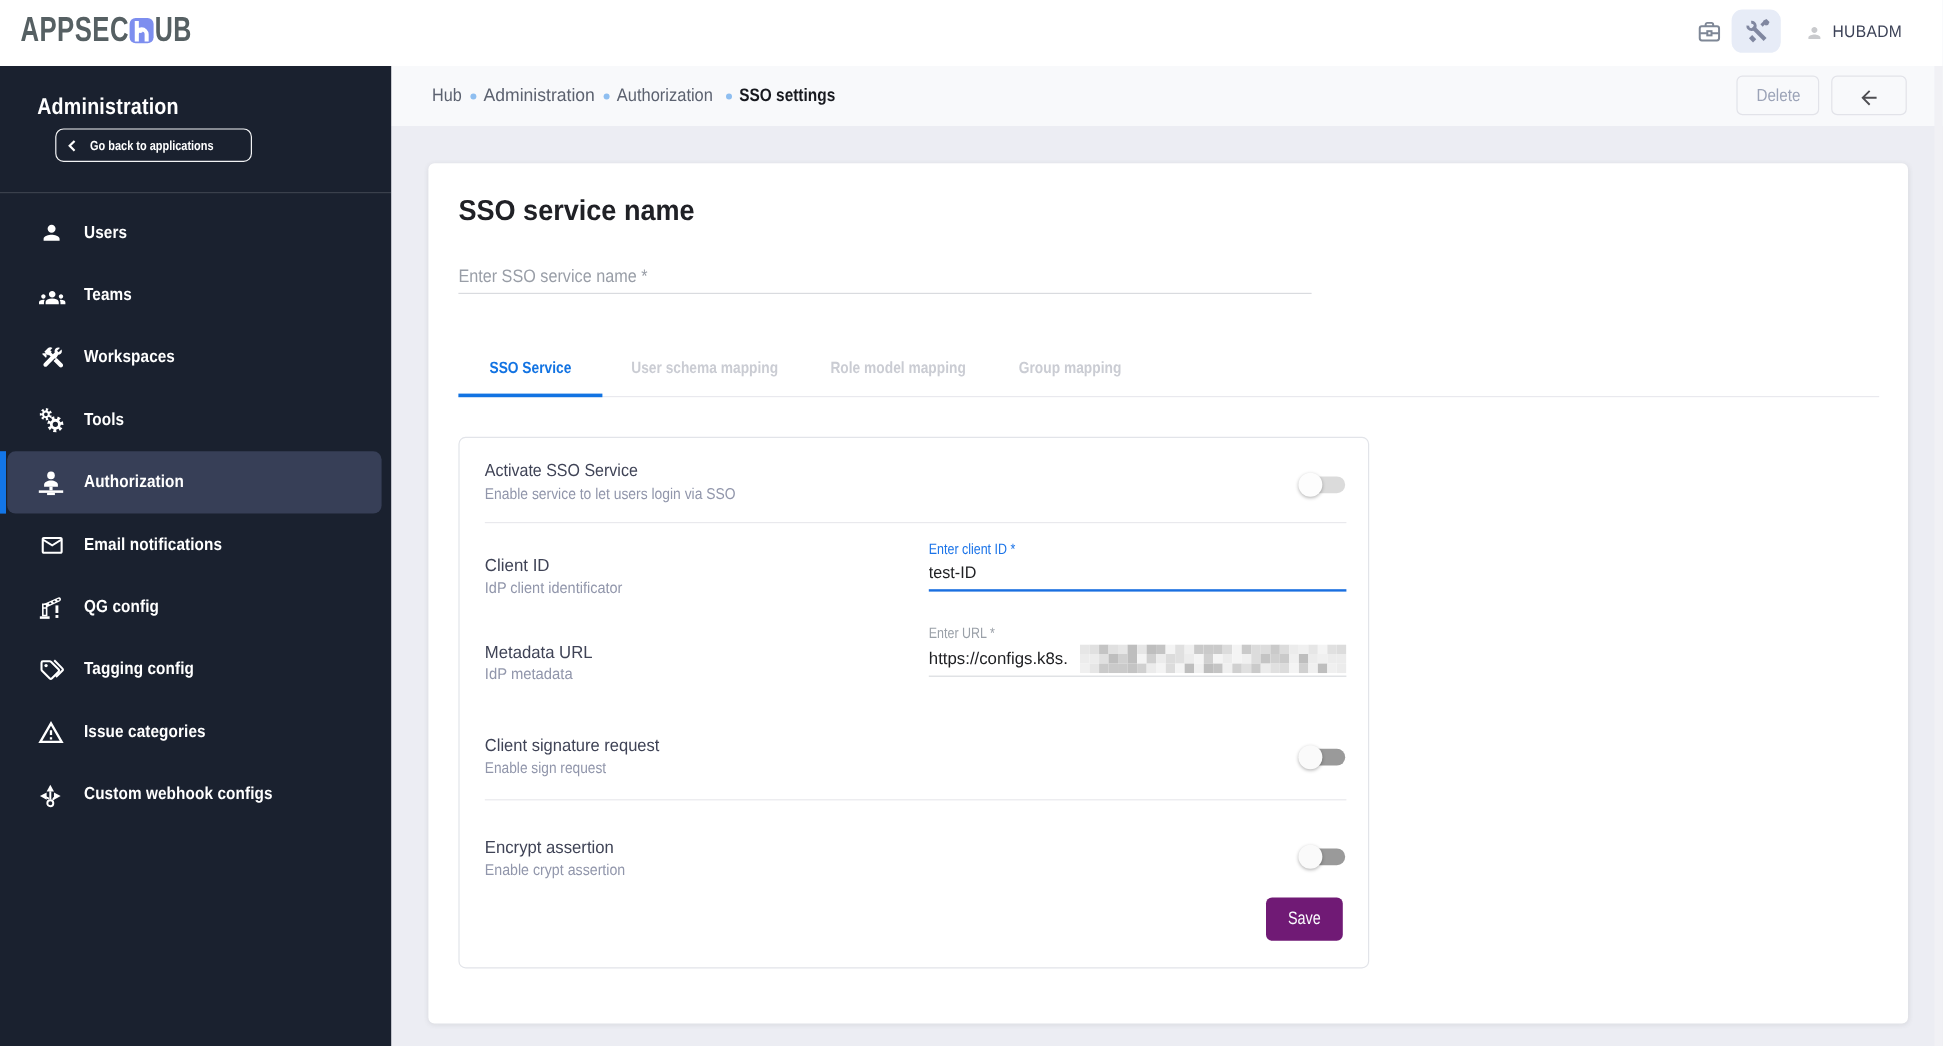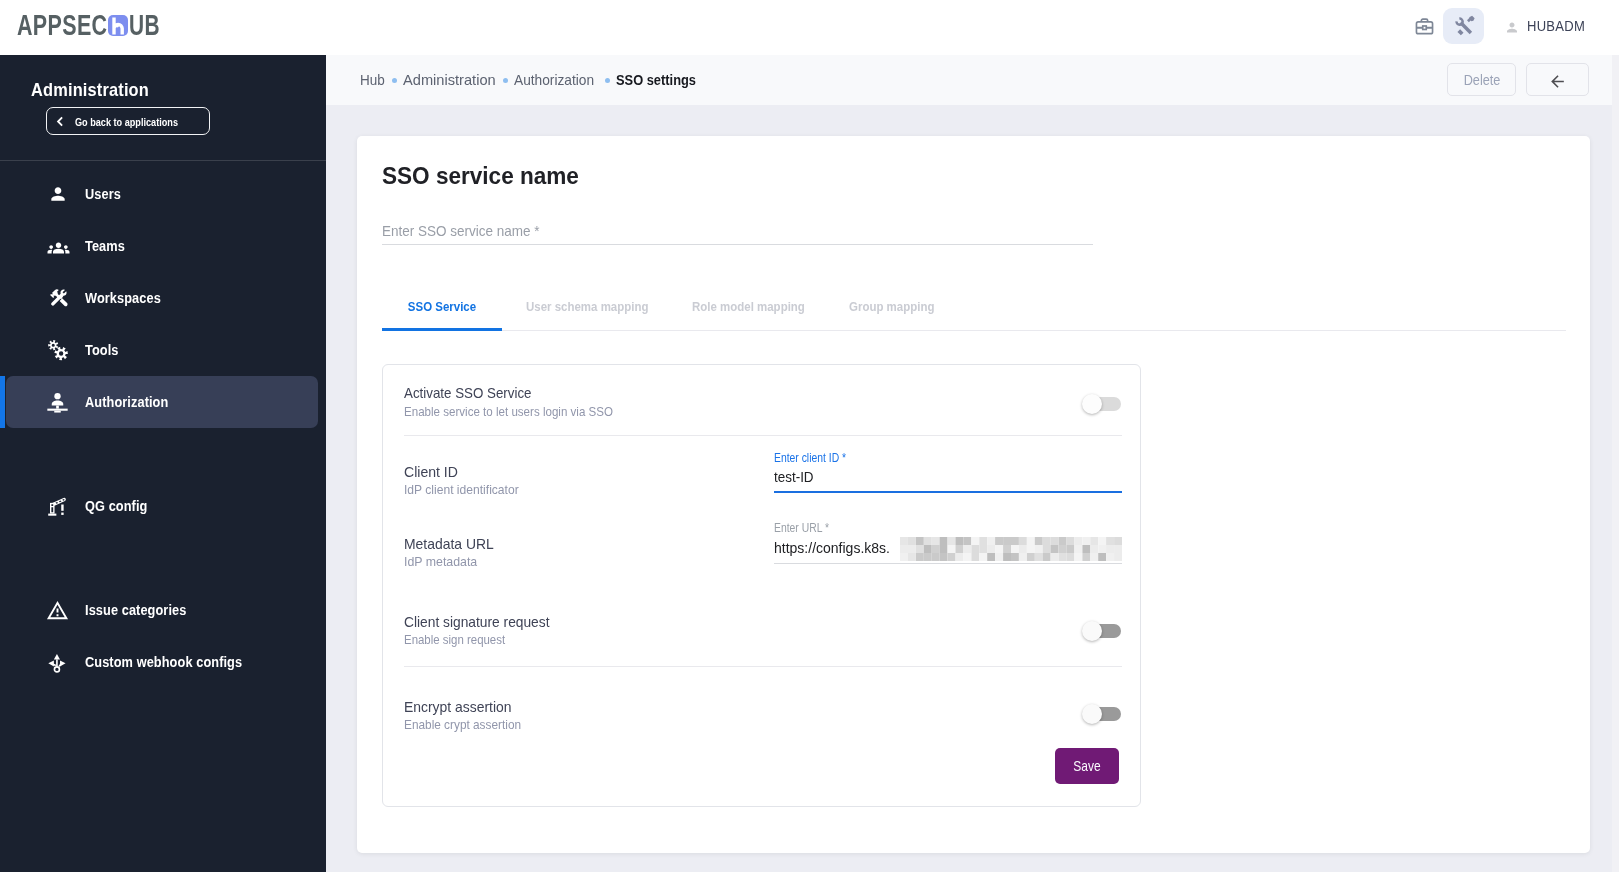--- a/index.html
+++ b/index.html
@@ -7,21 +7,21 @@
   body { font-family:"Liberation Sans", sans-serif; position:relative; background:#ecedf3; }
   .abs { position:absolute; }
   .t { position:absolute; line-height:1; white-space:nowrap; transform-origin:left top; }
 
   #header { position:absolute; left:0; top:0; width:1619px; height:55px; background:#ffffff; z-index:5; }
   #sidebar { position:absolute; left:0; top:55px; width:326px; height:817px; background:#1a212f; color:#fff; z-index:4; }
   #main { position:absolute; left:326px; top:55px; width:1293px; height:817px; background:#ecedf3; }
   #crumbbar { position:absolute; left:0; top:0; width:1293px; height:50px; background:#f8f9fb; }
 
   #backbtn { position:absolute; left:30px; top:52px; width:164px; height:28px; border:1px solid #f2f3f5; border-radius:7px;margin-left:16px; }
-  .nav { position:absolute; left:15px; width:270px; height:52px; }
+  .nav { position:absolute; left:0; width:270px; height:52px; }
   .nav .tx { position:absolute; left:70px; top:19px; font-size:14.5px; font-weight:bold; line-height:1; letter-spacing:0.1px; transform:scaleX(0.88); transform-origin:left top; }
   #navactive { position:absolute; left:6px; top:321px; width:312px; height:52px; background:#373f57; border-radius:7px; }
   #navbar { position:absolute; left:0; top:321px; width:5px; height:52px; background:#1376e8; }
 
   .hbtn { position:absolute; top:8px; height:33px; border:1px solid #e2e3e9; border-radius:5px; }
   #card { position:absolute; left:357px; top:136px; width:1233px; height:717px; background:#fff; border-radius:5px; box-shadow:0 1px 4px rgba(60,64,67,0.10); }
   #form { position:absolute; left:25px; top:228px; width:759px; height:443px; border:1px solid #e2e4e9; border-radius:6px; background:#fff; }
   .div { position:absolute; left:21px; width:718px; height:1px; background:#e9e9ed; }
 
   .switch { position:absolute; width:40px; height:22px; }
@@ -106,31 +106,45 @@
     <div class="nav" style="top:321px;">
       <svg style="position:absolute; left:31px; top:15px;" width="23" height="23" viewBox="0 0 24 24" fill="#ffffff">
         <circle cx="12" cy="5.4" r="3.3"></circle>
         <path d="M12 9.9c-3.1 0-6 1.6-6 3.6v1.7h12v-1.7c0-2-2.9-3.6-6-3.6z"></path>
         <rect x="10.6" y="15.2" width="2.8" height="3.2"></rect>
         <rect x="1.4" y="18.4" width="21.2" height="2.2"></rect>
         <rect x="8.6" y="20.6" width="6.8" height="1.9"></rect>
       </svg>
       <div class="tx">Authorization</div>
     </div>
+    <div class="nav" style="top:373px;">
+      <svg style="position:absolute; left:33px; top:16px;" width="21" height="21" viewBox="0 0 24 24" fill="#ffffff">
+        <path d="M20 4H4c-1.1 0-1.99.9-1.99 2L2 18c0 1.1.9 2 2 2h16c1.1 0 2-.9 2-2V6c0-1.1-.9-2-2-2zm0 14H4V8l8 5 8-5v10zm-8-7L4 6h16l-8 5z"></path>
+      </svg>
+      <div class="tx">Email notifications</div>
+    </div>
     <div class="nav" style="top:425px;">
       <svg style="position:absolute; left:31px; top:15px;" width="23" height="23" viewBox="0 0 24 24" fill="#ffffff">
         <path d="M4.2 9.4 L18.3 3.1 a1.75 1.75 0 0 1 1.45 3.18 L8.9 11.2 Z"></path>
         <path fill="#1a212f" d="M9.9 7.95 l1.7-0.76 1.05 1.1 -1.7 0.78 Z M13.4 6.4 l1.7-0.76 1.05 1.1 -1.7 0.78 Z M16.9 4.85 l1.7-0.76 1.05 1.1 -1.7 0.78 Z"></path>
         <path d="M4.2 8.2h4.7v11.2H4.2z"></path>
         <path fill="#1a212f" d="M5.6 9.6h1.9v2H5.6z M5.6 12.8h1.9v5.2H5.6z"></path>
         <rect x="2.3" y="19.4" width="8.5" height="2.2"></rect>
         <rect x="15.9" y="9.9" width="2.5" height="6.6"></rect>
         <rect x="15.9" y="18.3" width="2.5" height="2.5"></rect>
       </svg>
       <div class="tx">QG config</div>
+    </div>
+    <div class="nav" style="top:477px;">
+      <svg style="position:absolute; left:31px; top:15px;" width="23" height="23" viewBox="0 0 24 24" fill="#ffffff">
+        <path fill="none" stroke="#fff" stroke-width="1.8" d="M5 4.2 h5.9 c.4 0 .78.16 1.06.44 l6.55 6.55 a1.5 1.5 0 0 1 0 2.12 l-5.65 5.65 a1.5 1.5 0 0 1-2.12 0 L4.19 12.4 A1.5 1.5 0 0 1 3.75 11.34 V5.45 A1.25 1.25 0 0 1 5 4.2 z"></path>
+        <circle cx="7.7" cy="8" r="1.45"></circle>
+        <path fill="none" stroke="#fff" stroke-width="1.8" d="M14.8 3.4 l7 7 a1.5 1.5 0 0 1 0 2.12 L16.3 18"></path>
+      </svg>
+      <div class="tx">Tagging config</div>
     </div>
     <div class="nav" style="top:529px;">
       <svg style="position:absolute; left:31px; top:15px;" width="23" height="23" viewBox="0 0 24 24" fill="#ffffff">
         <path d="M12 5.99L19.53 19H4.47L12 5.99M12 2L1 21h22L12 2zm1 14h-2v2h2v-2zm0-6h-2v4h2v-4z"></path>
       </svg>
       <div class="tx">Issue categories</div>
     </div>
     <div class="nav" style="top:581px;">
       <svg style="position:absolute; left:31px; top:15px;" width="23" height="23" viewBox="0 0 24 24" fill="#ffffff">
         <circle cx="11.4" cy="19.2" r="2.6" fill="none" stroke="#fff" stroke-width="1.7"></circle>

